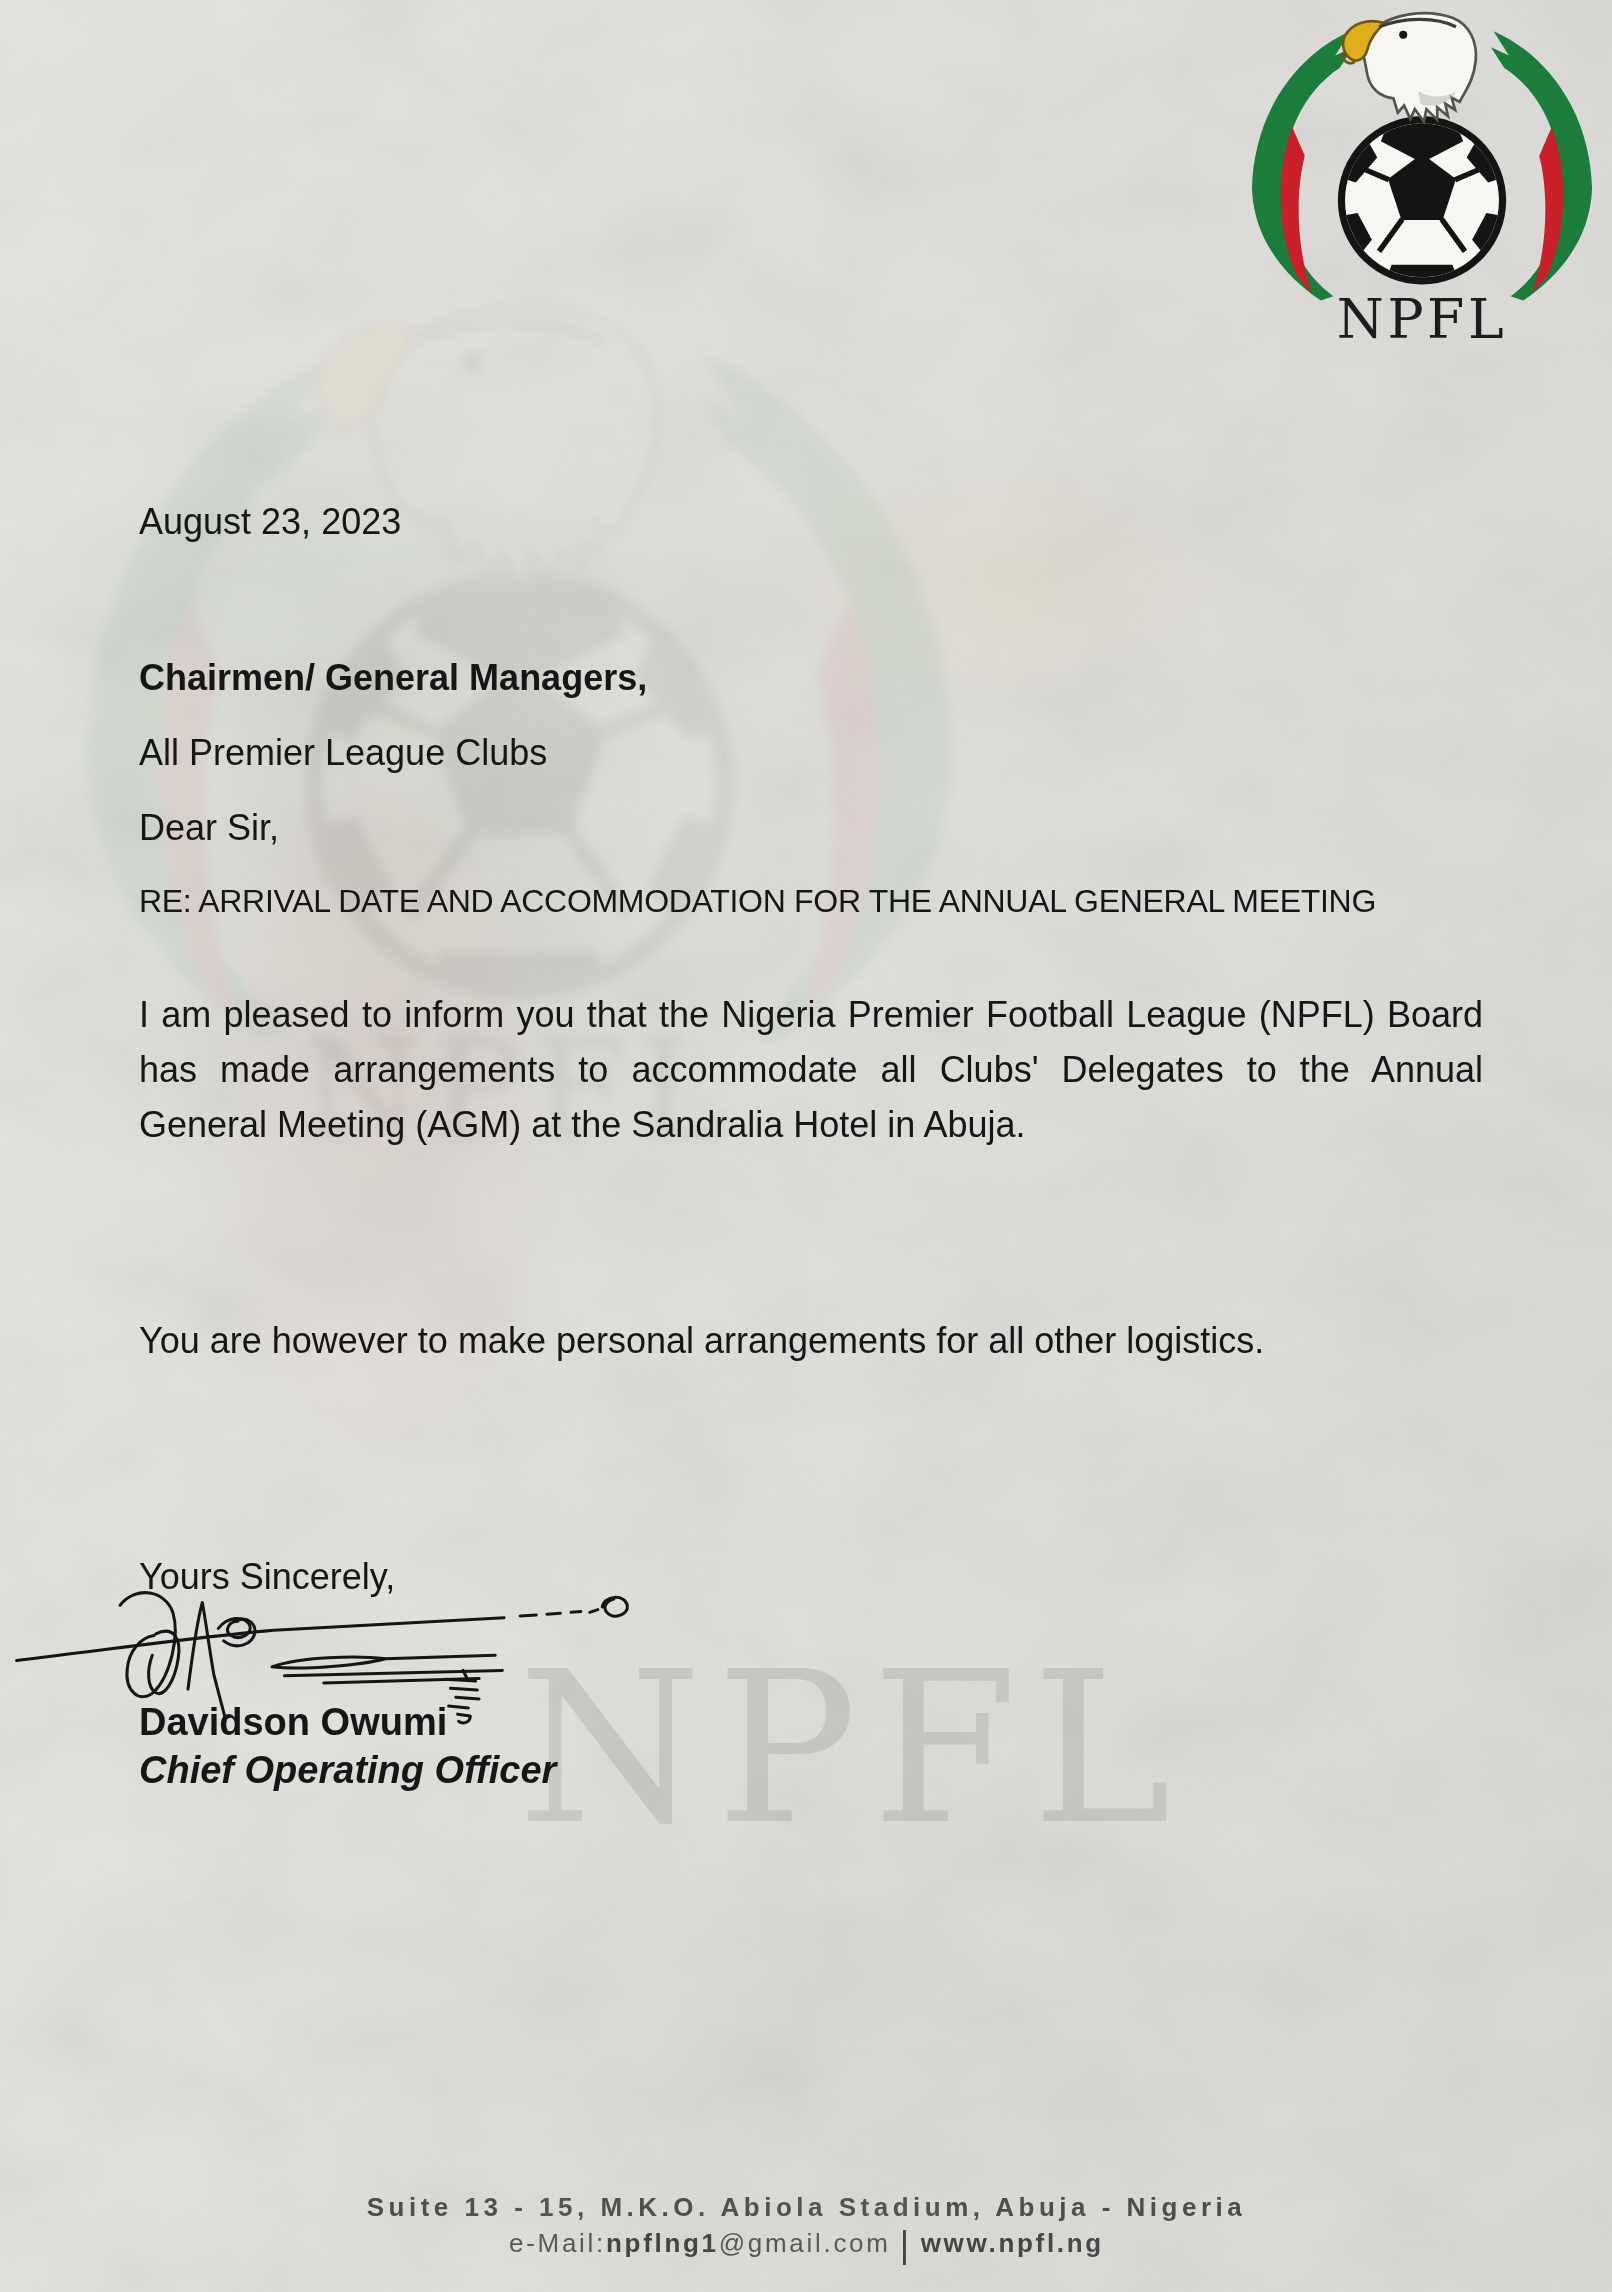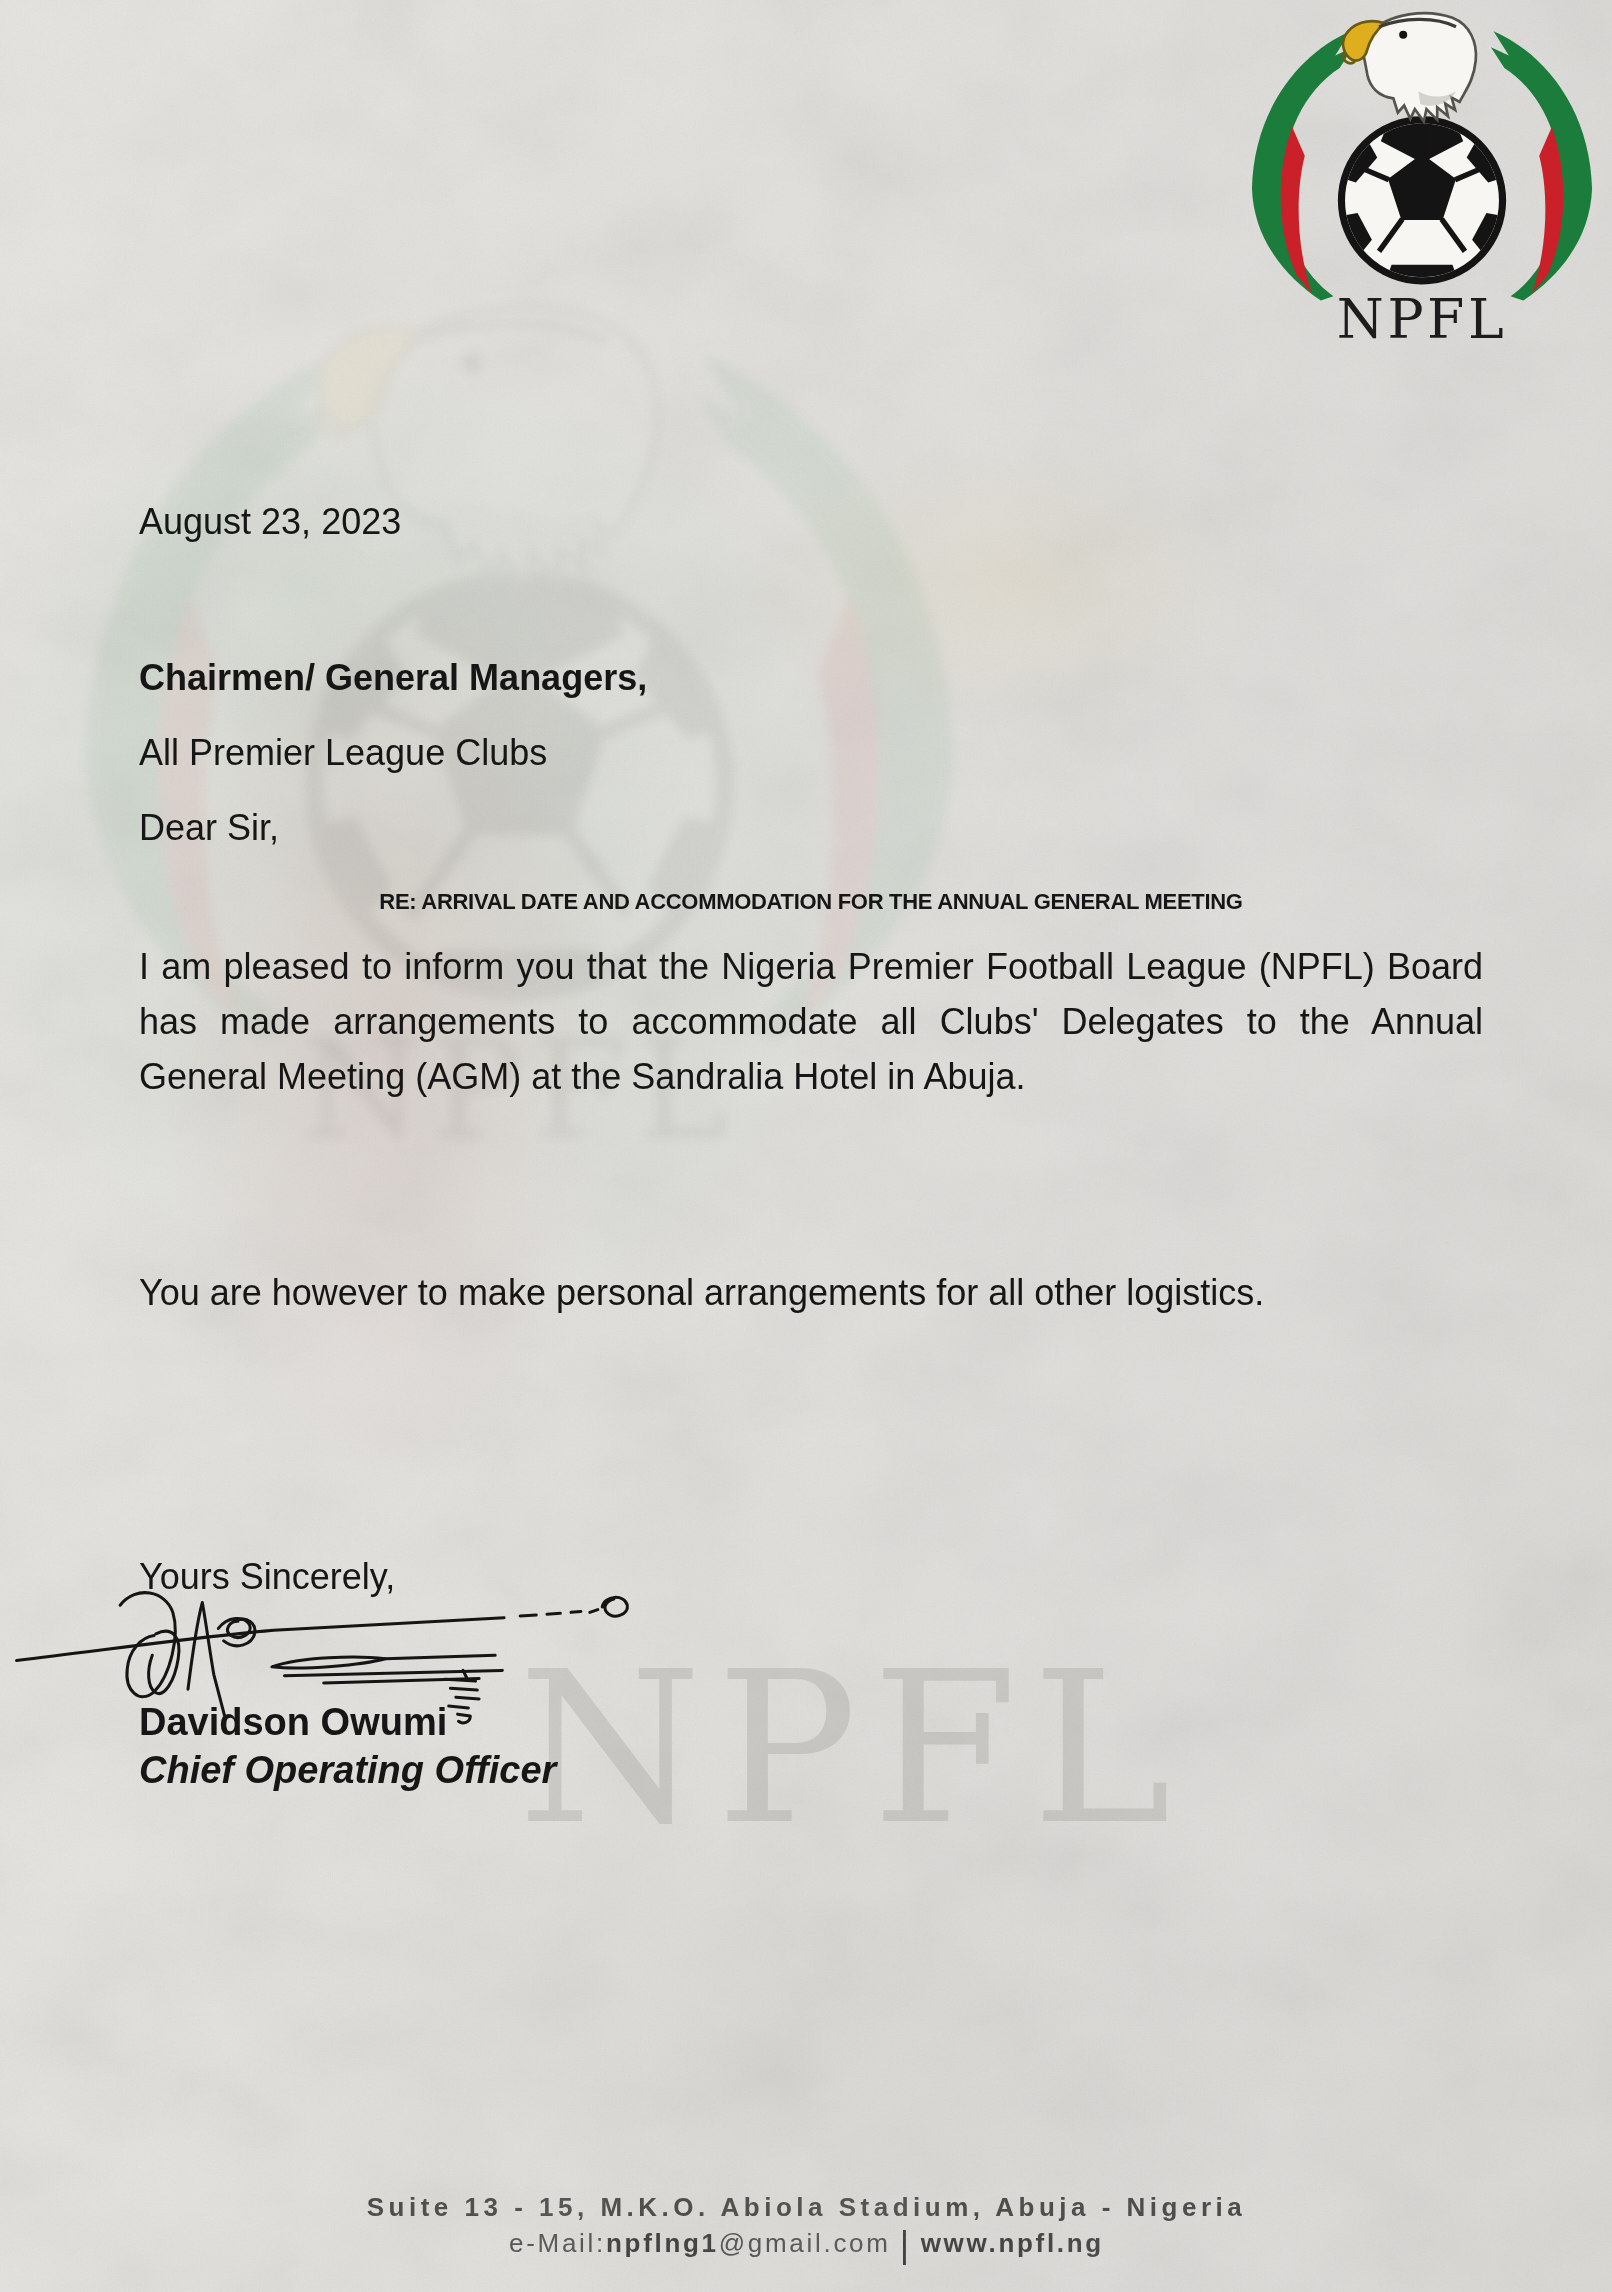--- a/index.html
+++ b/index.html
@@ -30,23 +30,23 @@
   .watermark-text{
     position:absolute;left:518px;top:1644px;z-index:3;
     font-family:"DejaVu Serif","Liberation Serif",serif;
     font-size:210px;line-height:1;letter-spacing:14.3px;
     color:rgba(95,95,88,0.16);
   }
   .logo{position:absolute;left:1243px;top:5.4px;width:358px;height:346px;z-index:5;}
   .content{position:absolute;inset:0;z-index:6;}
   .line{position:absolute;left:139px;right:130px;font-size:36px;line-height:55px;}
   .bold{font-weight:bold;}
-  .subject{font-size:22px;font-weight:bold;letter-spacing:-0.3px;white-space:nowrap;line-height:45px;text-align:center;}
+  .subject{font-size:32px;font-weight:normal;letter-spacing:-0.3px;white-space:nowrap;line-height:45px;}
   .para{position:absolute;left:139px;right:130px;font-size:36px;line-height:55px;
-        text-align:justify;text-justify:inter-word;}
+        text-align:justify;text-justify:inter-word;margin-top:48px;}
   .sig{position:absolute;left:5.4px;top:1582px;width:716px;height:150px;z-index:7;}
   .name{font-weight:bold;font-size:38px;}
   .title{font-weight:bold;font-style:italic;font-size:38px;}
   .footer-line{position:absolute;left:0;width:100%;text-align:center;color:#3b3b3b;}
   .footer-address{top:2192px;font-size:26px;font-weight:bold;letter-spacing:4.5px;}
   .footer-contact{top:2224px;font-size:26px;letter-spacing:2.7px;color:#454545;}
   .footer-contact .b{font-weight:bold;color:#333;}
   .footer-contact .bar{font-weight:400;font-size:36px;vertical-align:-5.4px;padding:0 9px;color:#2e2e2e;}
 </style>
 </head>

